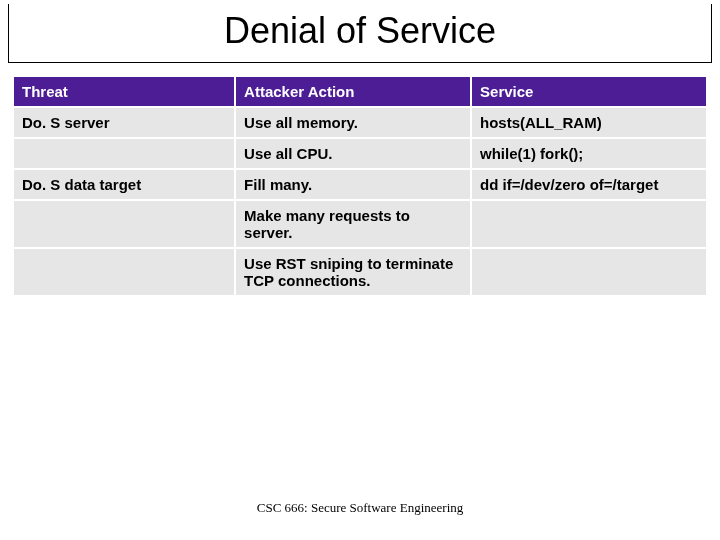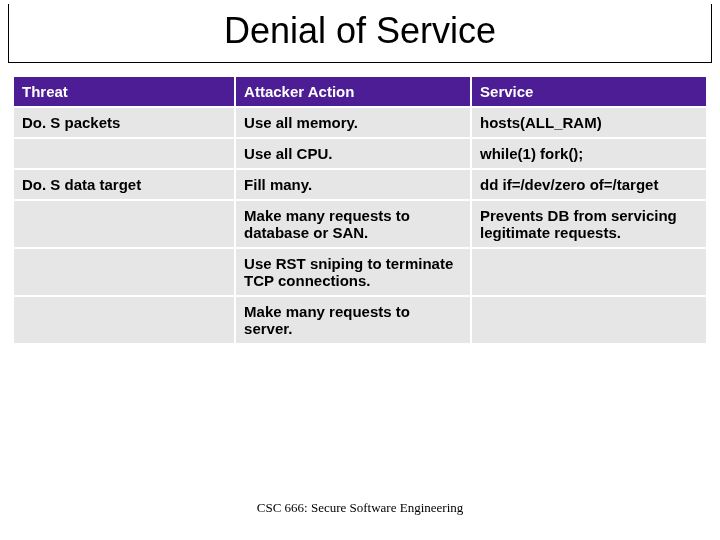--- a/index.html
+++ b/index.html
@@ -72,45 +72,40 @@
   </colgroup>
   <thead>
     <tr>
       <th>Threat</th>
       <th>Attacker Action</th>
       <th>Service</th>
     </tr>
   </thead>
   <tbody>
     <tr>
-      <td>Do. S packets</td>
+      <td>Do. S server</td>
       <td>Use all memory.</td>
       <td>hosts(ALL_RAM)</td>
     </tr>
     <tr>
       <td></td>
       <td>Use all CPU.</td>
       <td>while(1) fork();</td>
     </tr>
     <tr>
       <td>Do. S data target</td>
       <td>Fill many.</td>
       <td>dd if=/dev/zero of=/target</td>
     </tr>
     <tr>
       <td></td>
-      <td>Make many requests to database or SAN.</td>
-      <td>Prevents DB from servicing legitimate requests.</td>
+      <td>Make many requests to server.</td>
+      <td></td>
     </tr>
     <tr>
       <td></td>
       <td>Use RST sniping to terminate TCP connections.</td>
-      <td></td>
-    </tr>
-    <tr>
-      <td></td>
-      <td>Make many requests to server.</td>
       <td></td>
     </tr>
   </tbody>
 </table>
 
 <div class="footer">CSC 666: Secure Software Engineering</div>
 
 </body></html>

